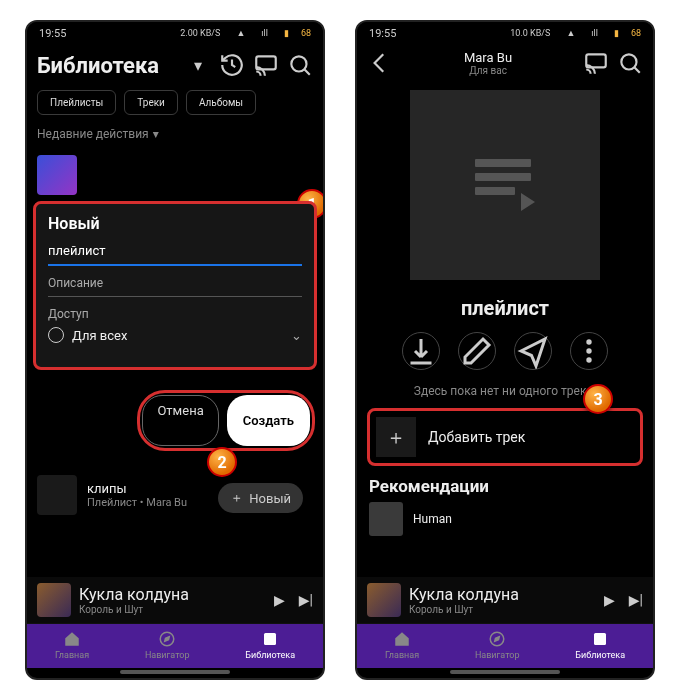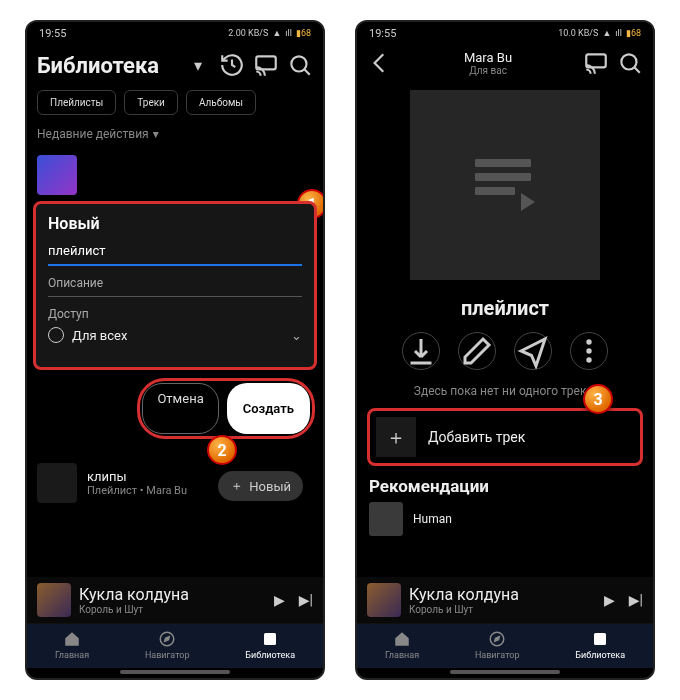--- a/index.html
+++ b/index.html
@@ -29,21 +29,21 @@
     height: 22px;
     display: flex;
     justify-content: space-between;
     align-items: center;
     padding: 0 12px;
     font-size: 11px;
     color: #ccc;
     background: #000;
   }
   .status-right { display:flex; gap:4px; align-items:center; }
-  .status-right span { font-size:9px; }
+  .status-right span { font-size:9px;margin-left:12px; }
   .battery { color:#f5b642; }
   
   .p1-header {
     display:flex; align-items:center; padding:8px 10px; gap:8px;
   }
   .p1-title { font-size:22px; font-weight:700; flex:1; }
   .icon-btn { width:26px; height:26px; display:flex; align-items:center; justify-content:center; color:#ccc; }
   .chips { display:flex; gap:8px; padding:4px 10px; overflow:hidden; }
   .chip {
     padding:6px 12px; border:1px solid #3a3a3a; border-radius:6px; font-size:10px; color:#ddd; white-space:nowrap;
@@ -61,37 +61,37 @@
   .mfield { margin:10px 0; }
   .mfield .flabel { font-size:12px; color:#aaa; }
   .mfield.primary .flabel { color:#fff; font-size:13px; }
   .underline { height:1px; background:#555; margin-top:6px;}
   .underline.blue { background:#1a73e8; height:2px;}
   .access-row { display:flex; align-items:center; gap:8px; margin-top:6px; color:#eee; font-size:13px;}
   .access-row .globe { width:16px;height:16px;border:1.5px solid #ccc;border-radius:50%; position:relative;}
   .access-row .chev { margin-left:auto; color:#aaa;}
   .btn-o { padding:7px 14px; border:1px solid #666; border-radius:20px; font-size:13px; color:#ddd;}
   .btn-f { padding:18px 16px; background:#fff; color:#000; border-radius:20px; font-size:13px; font-weight:600;}
-  .btns-outline { border:3px solid #d62f2f; border-radius:28px; padding:2px; display:flex; gap:8px; }
+  .btns-outline { border:3px solid #d62f2f; border-radius:28px; padding:2px; display:flex; gap:8px;margin-top:12px; }
   .marker {
     position:absolute; width:30px; height:30px; border-radius:50%;
     background:radial-gradient(circle at 35% 30%, #ffb347, #e06a00 70%);
     border:2px solid #c00; color:#fff; font-weight:700;
     display:flex; align-items:center; justify-content:center; font-size:16px;
     box-shadow:0 2px 4px rgba(0,0,0,.5);
   }
   .new-chip { display:flex; align-items:center; gap:6px; background:#333; border-radius:20px; padding:6px 12px; width:fit-content; margin-left:auto; margin-right:10px; margin-top:6px; font-size:13px; color:#ccc;}
   .mini-player {
     margin-top:auto;
     display:flex; align-items:center; gap:8px; padding:6px 10px; background:#0a0a0a;
   }
   .mini-thumb { width:34px;height:34px;background:linear-gradient(135deg,#8a5c2e,#3a2a55);border-radius:4px;}
   .mini-txt .m1{font-size:16px;color:#eee;} .mini-txt .m2{font-size:10px;color:#888;}
   .mini-ctrls { margin-left:auto; display:flex; gap:14px; color:#ccc; font-size:14px;}
-  .navbar { display:flex; justify-content:space-around; padding:6px 0 8px; background:#0f172a; border-top:1px solid #111;}
+  .navbar { display:flex; justify-content:space-around; padding:6px 0 8px; background:#4c1d95; border-top:1px solid #111;}
   .nav-item { display:flex; flex-direction:column; align-items:center; gap:2px; font-size:9px; color:#888;}
   .nav-item.active { color:#fff;}
   .nav-ico { width:18px;height:18px; display:flex;align-items:center;justify-content:center;}
   .home-ind { width:110px;height:4px;background:#555;border-radius:3px; margin:2px auto 4px;}
 
   
   .p2-top {
     display:flex; align-items:center; padding:6px 10px; gap:8px;
   }
   .p2-title-wrap{ flex:1; text-align:center;}

